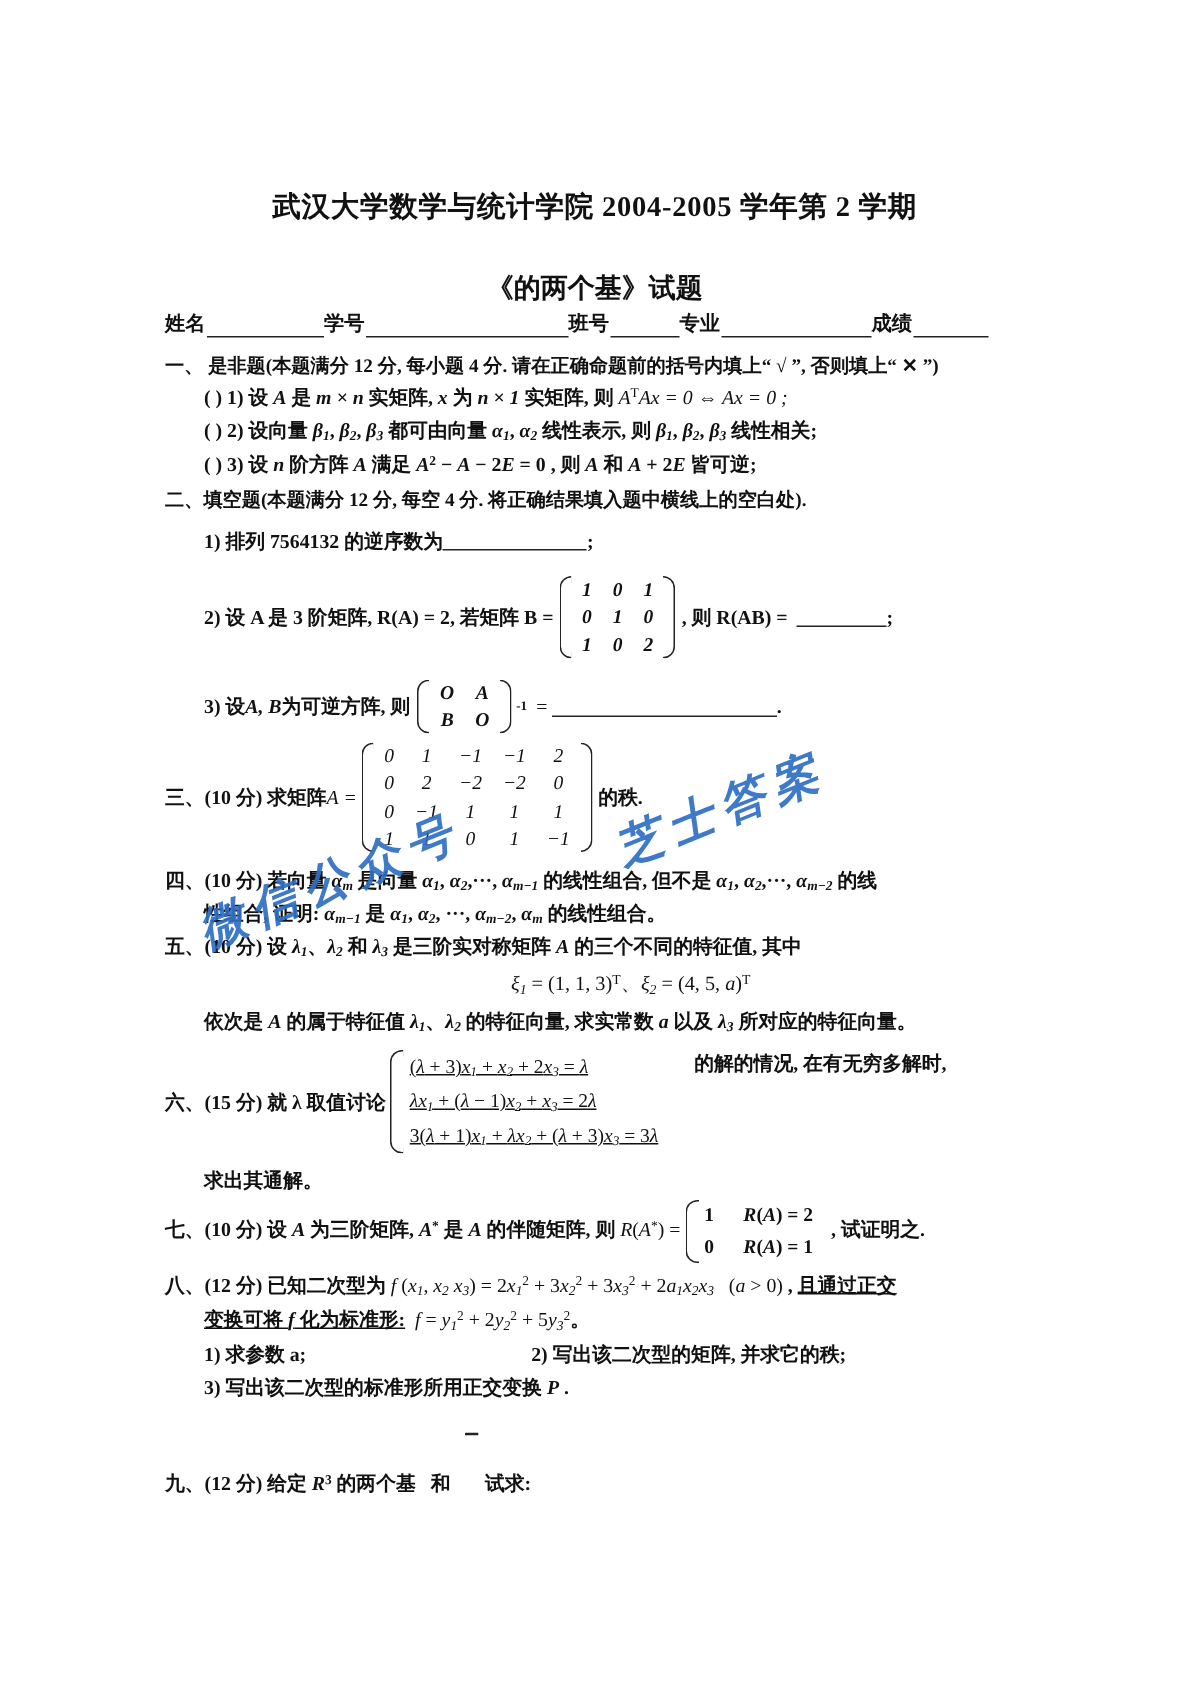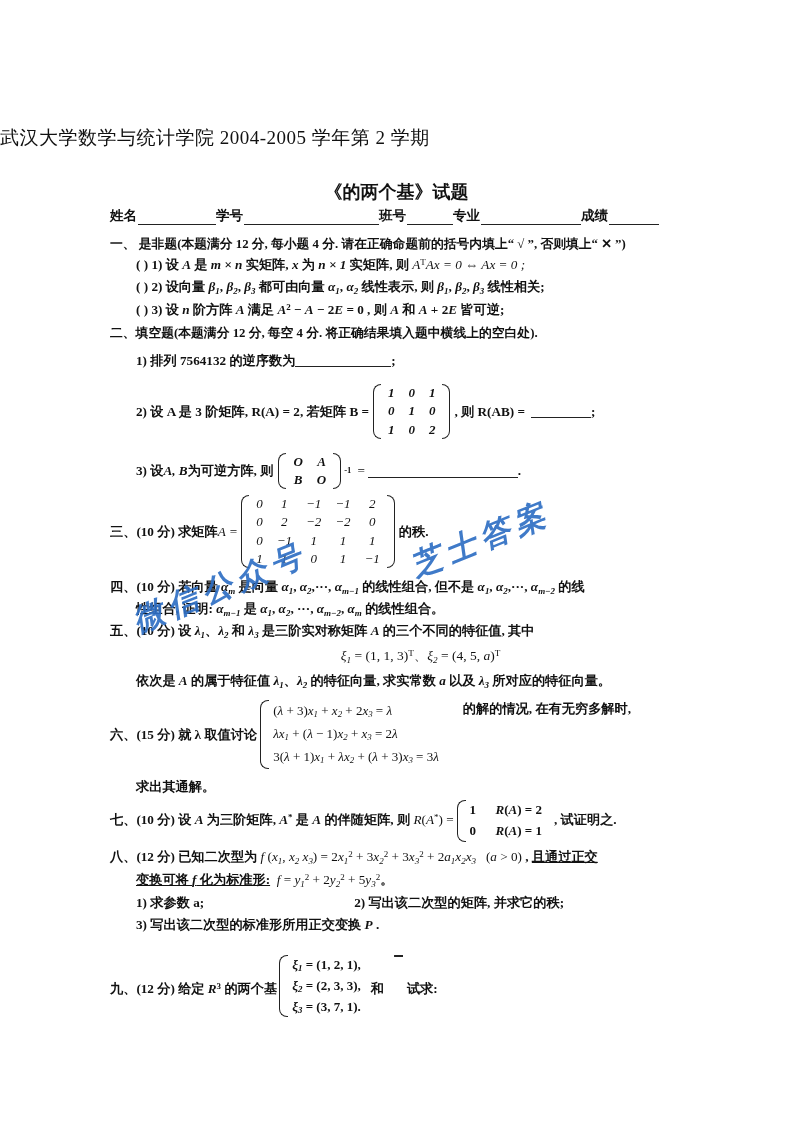--- a/index.html
+++ b/index.html
@@ -8,22 +8,22 @@
     background:#ffffff;
     font-family:"Liberation Serif", serif;
     color:#111111;
     position:relative;
     overflow:hidden;
   }
   .page { position:relative; width:793px; height:1122px; padding:0; }
 
   
   .doc-title {
-    text-align:left;
-    font-weight:normal;
+    text-align:center;
+    font-weight:bold;
     font-size:19px;
     letter-spacing:0.5px;
     margin:0;
     position:absolute; top:125px; left:0; right:0;
   }
   .doc-subtitle {
     text-align:center;
     font-weight:bold;
     font-size:18px;
     margin:0;
@@ -71,21 +71,21 @@
   }
   .pleft { border-left:1px solid #222; border-radius:14px 0 0 14px; }
   .pright { border-right:1px solid #222; border-radius:0 14px 14px 0; }
 
   .brace {
     display:inline-block; width:8px; align-self:stretch;
     border-left:1px solid #222; border-top:1px solid #222; border-bottom:1px solid #222;
     border-radius:8px 0 0 8px;
     margin-right:4px;
   }
-  .eqlist { display:inline-block; }
+  .eqlist { display:inline-block;text-decoration:underline; }
   .eqlist > div { line-height:1.75; white-space:nowrap; font-size:13px; }
 
   .cases { display:inline-flex; align-items:stretch; vertical-align:middle; }
   .cases .rows > div { line-height:1.6; white-space:nowrap;font-weight:bold; }
 
   .mat-sup { font-size:0.66em; vertical-align:0.9em; font-style:normal; margin-left:1px; }
 
   
   .watermark {
     position:absolute;
@@ -314,28 +314,20 @@
     <div class="sec-head indent1" style="margin-top:4px"><u>变换可将 <i>f</i> 化为标准形:</u>&nbsp; <span style="font-weight:normal"><i>f</i> = <i>y</i><sub>1</sub><sup>2</sup> + 2<i>y</i><sub>2</sub><sup>2</sup> + 5<i>y</i><sub>3</sub><sup>2</sup></span>。</div>
     <div class="row" style="margin-top:5px">
       <span class="sec-head indent1">1) 求参数 a;</span>
       <span class="sec-head" style="margin-left:150px">2) 写出该二次型的矩阵, 并求它的秩;</span>
     </div>
     <div class="sec-head indent1" style="margin-top:4px">3) 写出该二次型的标准形所用正交变换 <i>P</i> .</div>
   </div>
 
   <div class="block rowtop" style="top:955px">
     <span class="sec-head" style="margin-top:25px">九、(12 分) 给定 <i>R</i><sup>3</sup> 的两个基</span>
-    <span class="cases" style="margin-left:2px">
-      <span class="brace"></span>
-      <span class="rows" style="font-size:13px">
-        <div><i>ξ</i><sub>1</sub> = (1, 2, 1),</div>
-        <div><i>ξ</i><sub>2</sub> = (2, 3, 3),</div>
-        <div><i>ξ</i><sub>3</sub> = (3, 7, 1).</div>
-      </span>
-    </span>
     <span class="sec-head" style="margin:25px 10px 0 10px">和</span>
     <span class="cases">
       <span class="brace"></span>
     </span>
     <span class="sec-head" style="margin-top:25px">试求:</span>
   </div>
 
   <div class="watermark wm-a">微信公众号</div>
   <div class="watermark wm-b">芝士答案</div>
 

